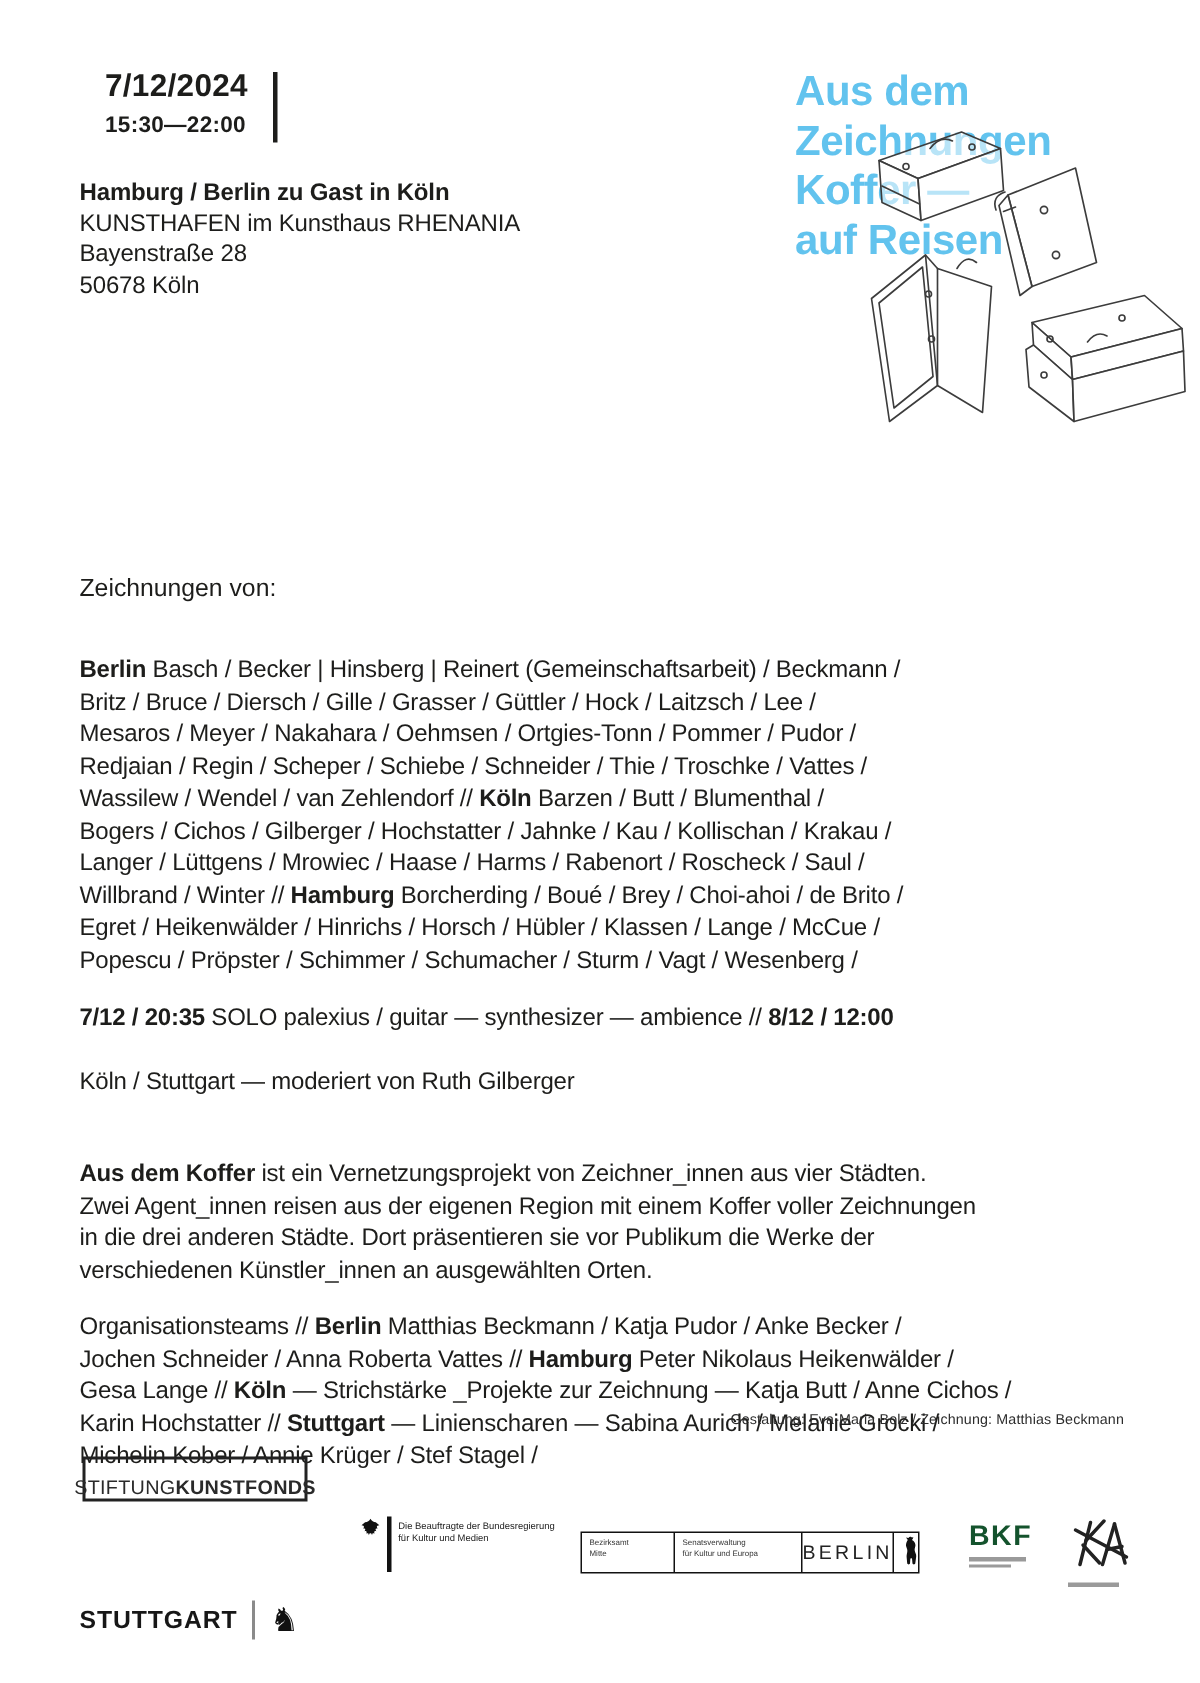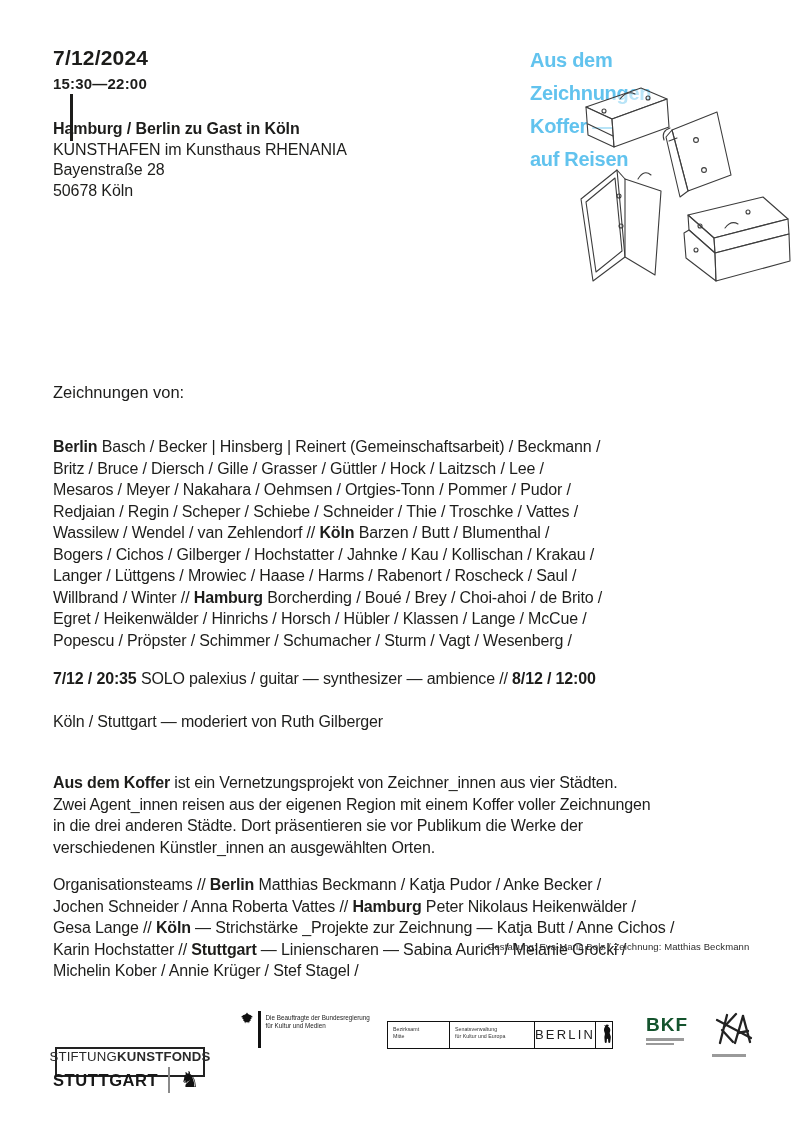--- a/index.html
+++ b/index.html
@@ -6,48 +6,48 @@
   .page{
     position:relative;width:800px;height:1122px;margin:0 auto;
     background:#ffffff;overflow:hidden;
     font-family:"Liberation Sans","DejaVu Sans",sans-serif;
     color:var(--ink,#1d1d1b);
   }
   .abs{position:absolute;}
   .b{font-weight:700;}
 
   
-  .dates{left:53px;top:46px;display:flex;flex-direction:column;}
+  .dates{left:70px;top:46px;display:flex;}
   .date-big{font-size:21px;font-weight:800;letter-spacing:0.2px;}
   .date-time{font-size:15px;font-weight:700;margin-top:5px;letter-spacing:0.2px;}
   .date-sep{width:2.5px;background:#1d1d1b;height:47px;margin:2px 17px 0 17px;}
 
   
   .venue{left:53px;top:119px;font-size:16px;line-height:20.5px;letter-spacing:-0.1px;}
   .venue-host{font-weight:700;}
 
   
-  .title{left:530px;top:44px;font-size:20px;line-height:33px;font-weight:700;
+  .title{left:530px;top:44px;font-size:28px;line-height:33px;font-weight:700;
          color:var(--accent,#62c3ee);letter-spacing:-0.3px;}
 
   
   .suitcases{left:520px;top:78px;}
 
   
   .lead{left:53px;top:383px;font-size:16.5px;}
   .para{left:53px;width:730px;font-size:16px;line-height:21.5px;letter-spacing:-0.15px;}
   .artists{top:420px;}
   .events{top:652px;}
   .about{top:756px;}
   .orga{top:858px;}
   .credit{left:487px;top:941px;font-size:9.5px;color:#2c2c2c;letter-spacing:0.1px;}
 
   
-  .kunstfonds{left:55px;top:1047px;width:146px;height:26px;border:2px solid #222;
-    display:flex;align-items:flex-start;justify-content:center;font-size:13.2px;
+  .kunstfonds{left:55px;top:971px;width:146px;height:26px;border:2px solid #222;
+    display:flex;align-items:flex-end;justify-content:center;font-size:13.2px;
     letter-spacing:0.2px;color:#2a2a2a;white-space:nowrap;}
   .kunstfonds .bold{font-weight:700;}
   .bund{left:240px;top:1011px;display:flex;align-items:flex-start;}
   .bund-bar{width:2.5px;height:37px;background:#111;margin:0 5px 0 4px;}
   .bund-text{font-size:6.3px;line-height:8px;padding-top:3px;color:#222;}
   .berlin-bar{left:387px;top:1021px;width:226px;height:28px;border:1px solid #111;
     display:flex;box-sizing:border-box;background:#fff;}
   .bcell{box-sizing:border-box;font-size:5.3px;line-height:6.6px;padding:4px 0 0 5px;color:#333;}
   .bcell1{flex:0 0 62px;border-right:1px solid #111;}
   .bcell2{flex:0 0 85px;border-right:1px solid #111;}

